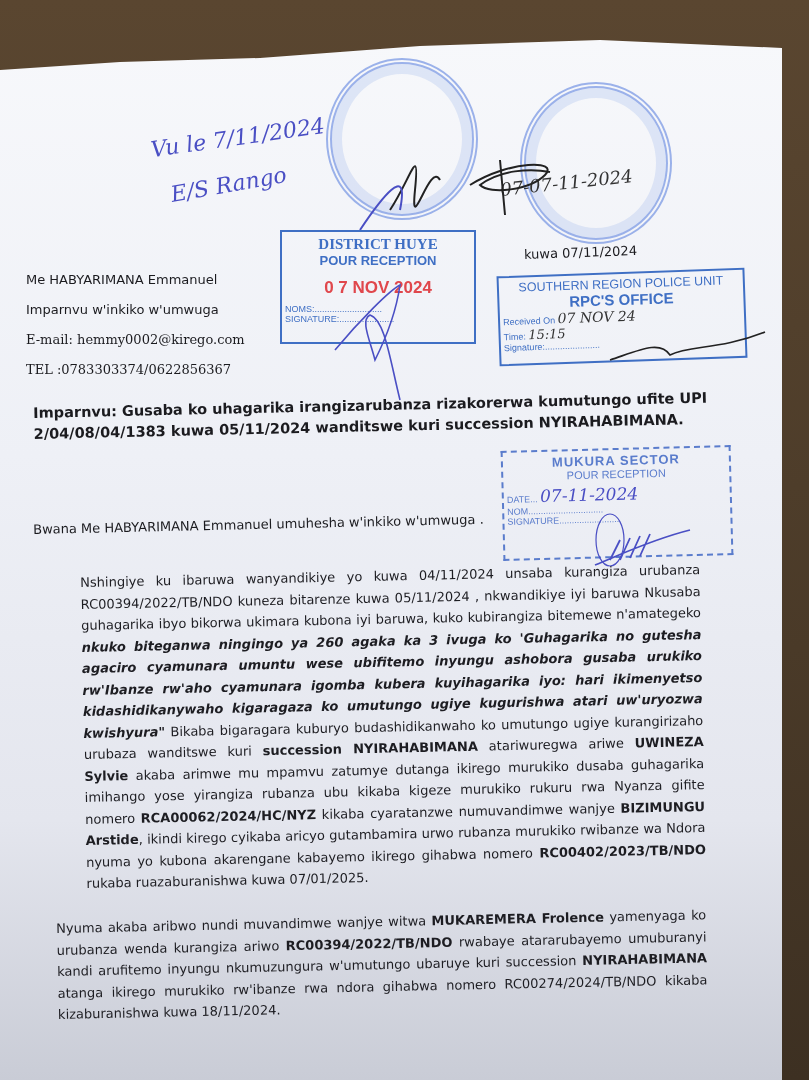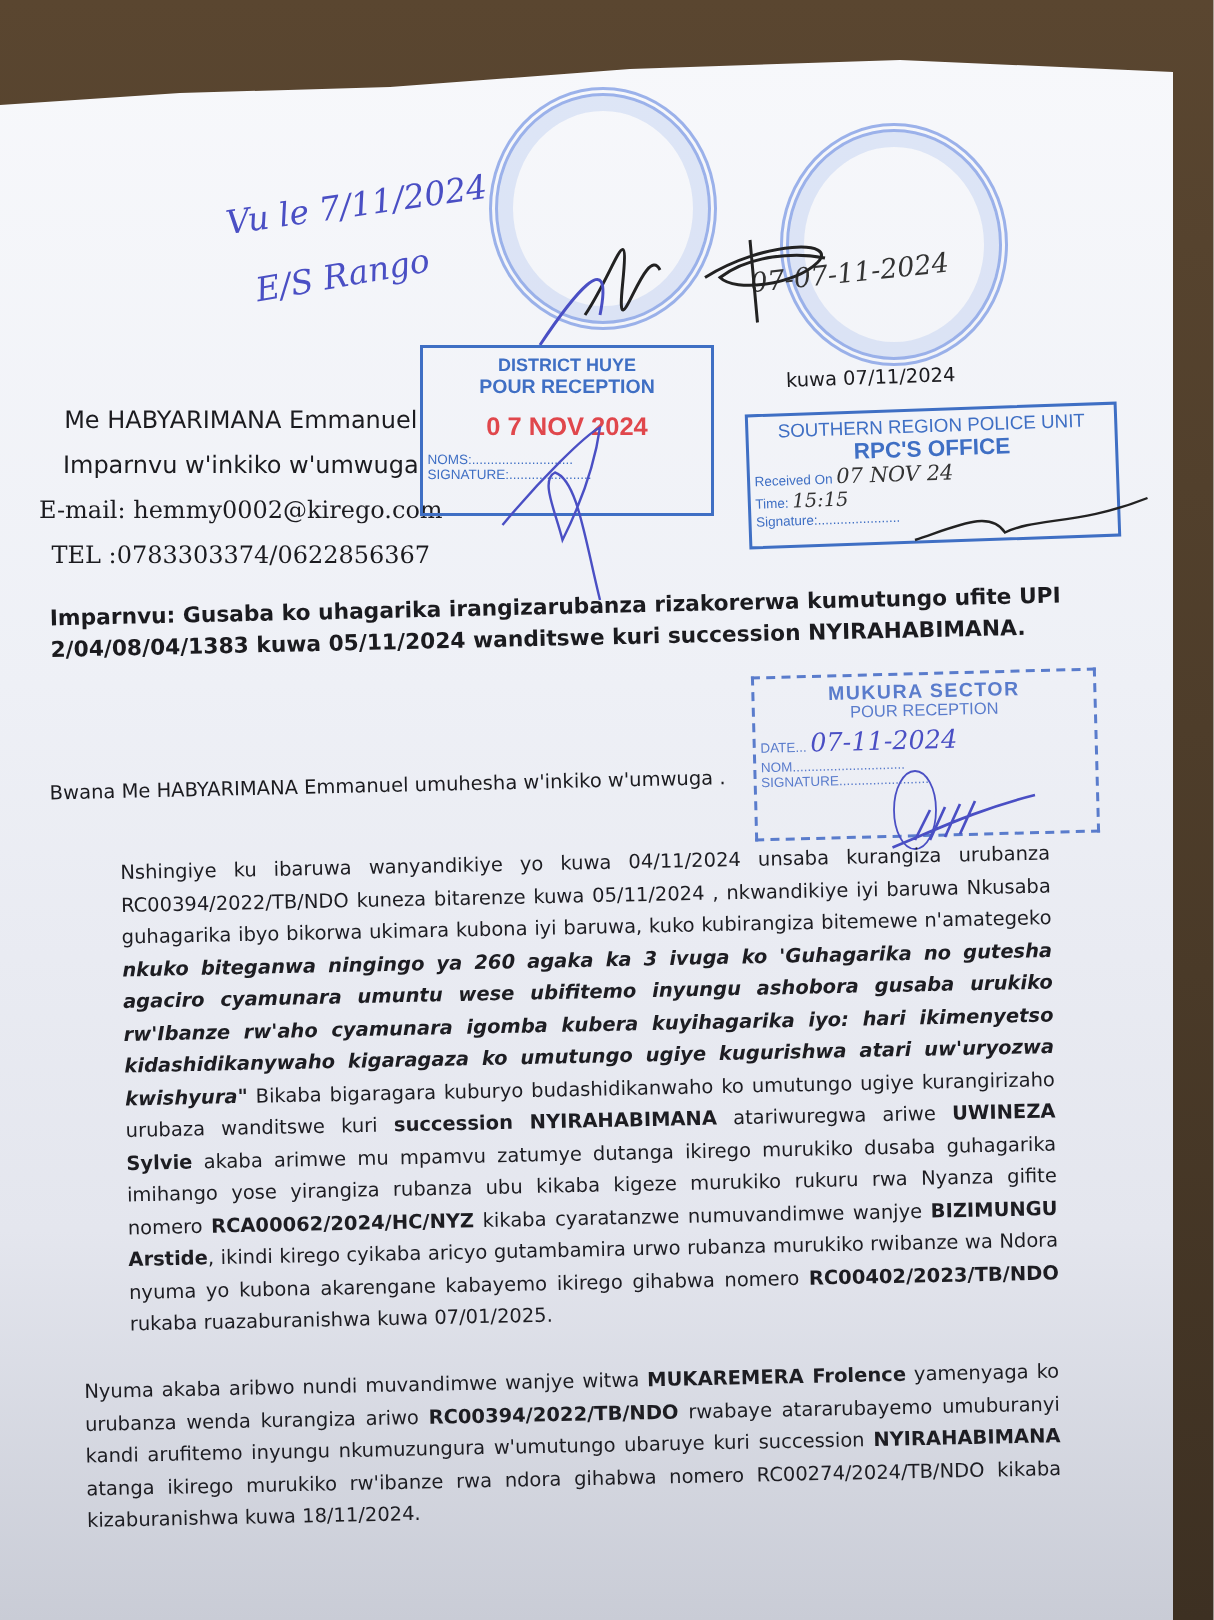--- a/index.html
+++ b/index.html
@@ -8,21 +8,21 @@
     background: linear-gradient(180deg, #5a4630 0%, #4a3a28 60%, #3d3022 100%);
     font-family: "DejaVu Sans", sans-serif;
   }
   .page {
     position:absolute; left:0; top:40px; width:782px; height:1040px;
     background: linear-gradient(180deg, #f7f8fb 0%, #eef0f6 40%, #e4e6ee 75%, #c9ccd6 100%);
     clip-path: polygon(0 30px, 120px 22px, 260px 18px, 420px 6px, 600px 0, 782px 8px, 782px 1040px, 0 1040px);
     box-shadow: 0 0 6px rgba(0,0,0,.4);
   }
   .txt { position:absolute; color:#1b1b1f; white-space:nowrap; }
-  .sender { font-size:16px; line-height:30px;text-align:center; }
+  .sender { font-size:13px; line-height:30px; }
   .sender .line { display:block; }
   .sender .serif { font-family:"DejaVu Serif", serif; }
   .stamp {
     position:absolute; border:2px solid #3f6fc4; color:#3f6fc4;
     font-family:"Liberation Sans", sans-serif; font-weight:bold;
   }
   .stamp .row { display:block; text-align:center; }
   .stamp .field { font-size:9px; font-weight:normal; text-align:left; padding-left:3px; display:block; }
   .round-seal {
     position:absolute; border-radius:50%;
@@ -57,21 +57,21 @@
   </svg>
 
   <div class="txt sender" style="left:26px; top:225px;">
     <span class="line">Me HABYARIMANA Emmanuel</span>
     <span class="line">Imparnvu w'inkiko w'umwuga</span>
     <span class="line serif">E-mail: hemmy0002@kirego.com</span>
     <span class="line serif">TEL :0783303374/0622856367</span>
   </div>
 
   <div class="stamp" style="left:280px; top:190px; width:192px; height:110px;">
-    <span class="row" style="font-size:12px; margin-top:4px;">DISTRICT HUYE</span>
+    <span class="row" style="font-size:15px; margin-top:4px;font-family:Liberation Serif, serif;">DISTRICT HUYE</span>
     <span class="row" style="font-size:13px;">POUR RECEPTION</span>
     <span class="row" style="color:#e0474c; font-size:17px; margin:10px 0 6px; font-family:'Liberation Sans Narrow','Liberation Sans',sans-serif;">0 7 NOV 2024</span>
     <span class="field">NOMS:...........................</span>
     <span class="field">SIGNATURE:......................</span>
   </div>
   <svg class="sig" style="left:330px; top:240px;" width="90" height="120">
     <path d="M5 70 C30 40, 60 10, 70 5 C65 40, 50 70, 45 80 C40 60, 30 40, 40 35 C55 40, 60 80, 70 120" stroke="#4a4fc4" stroke-width="1.6" fill="none"></path>
   </svg>
 
   <div class="txt" style="left:524px; top:205px; font-size:13px; transform:rotate(-2deg);">kuwa 07/11/2024</div>

